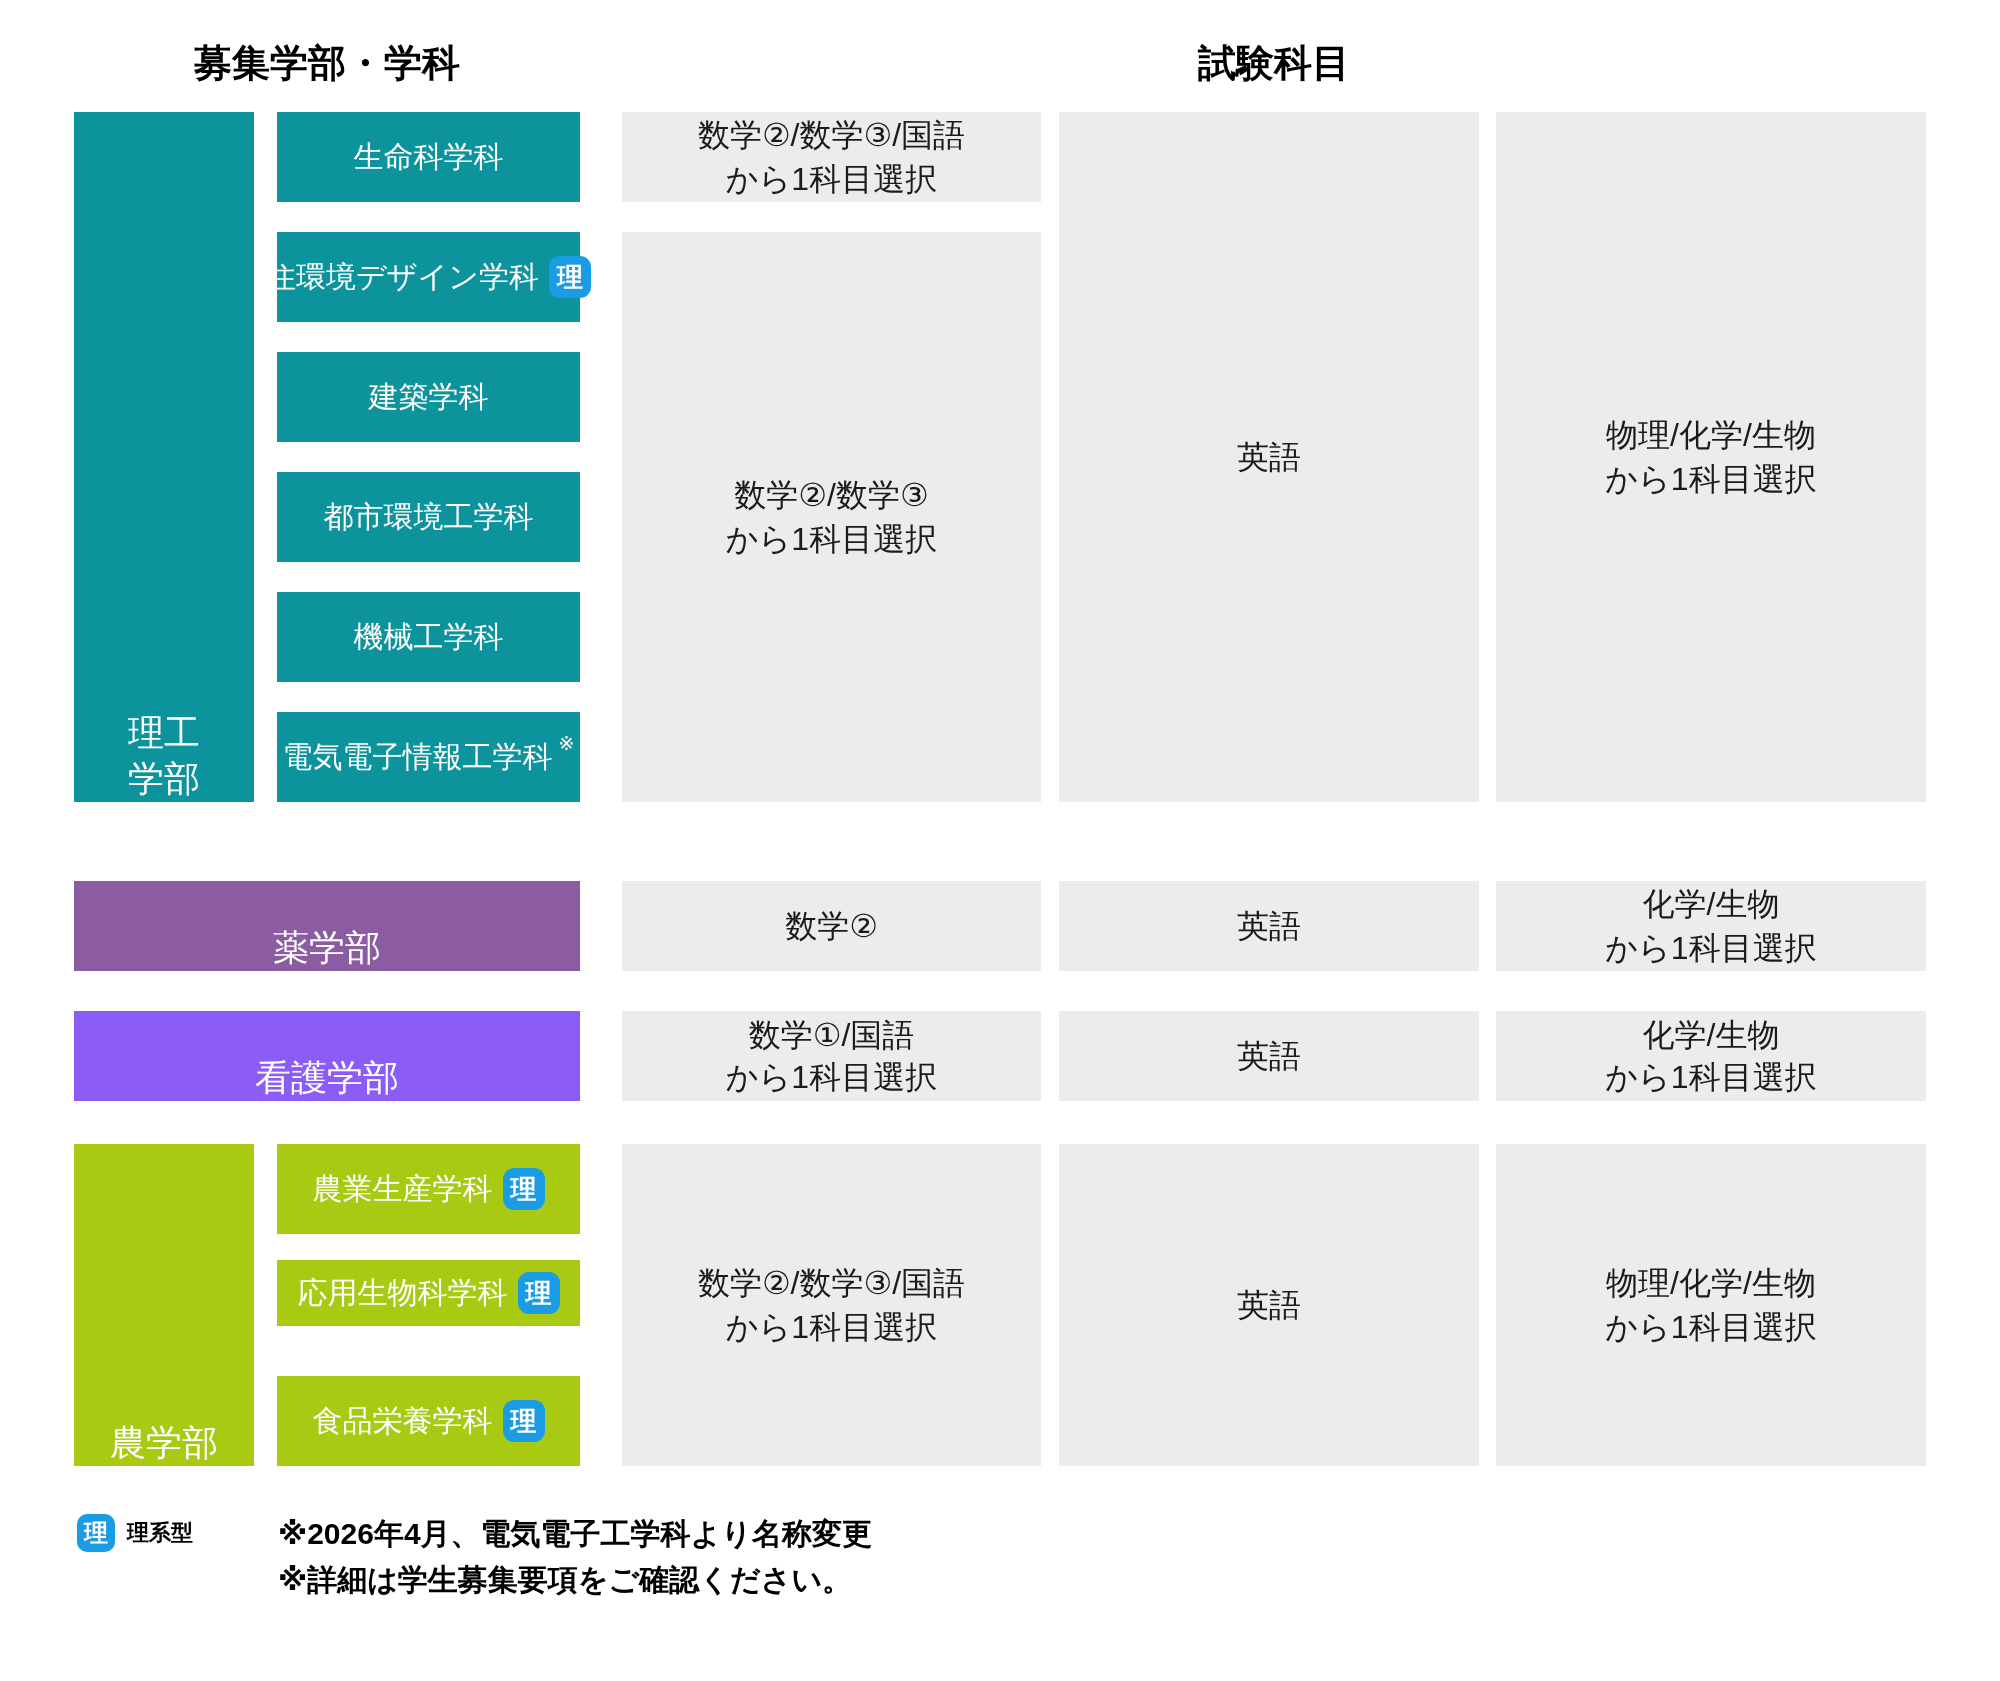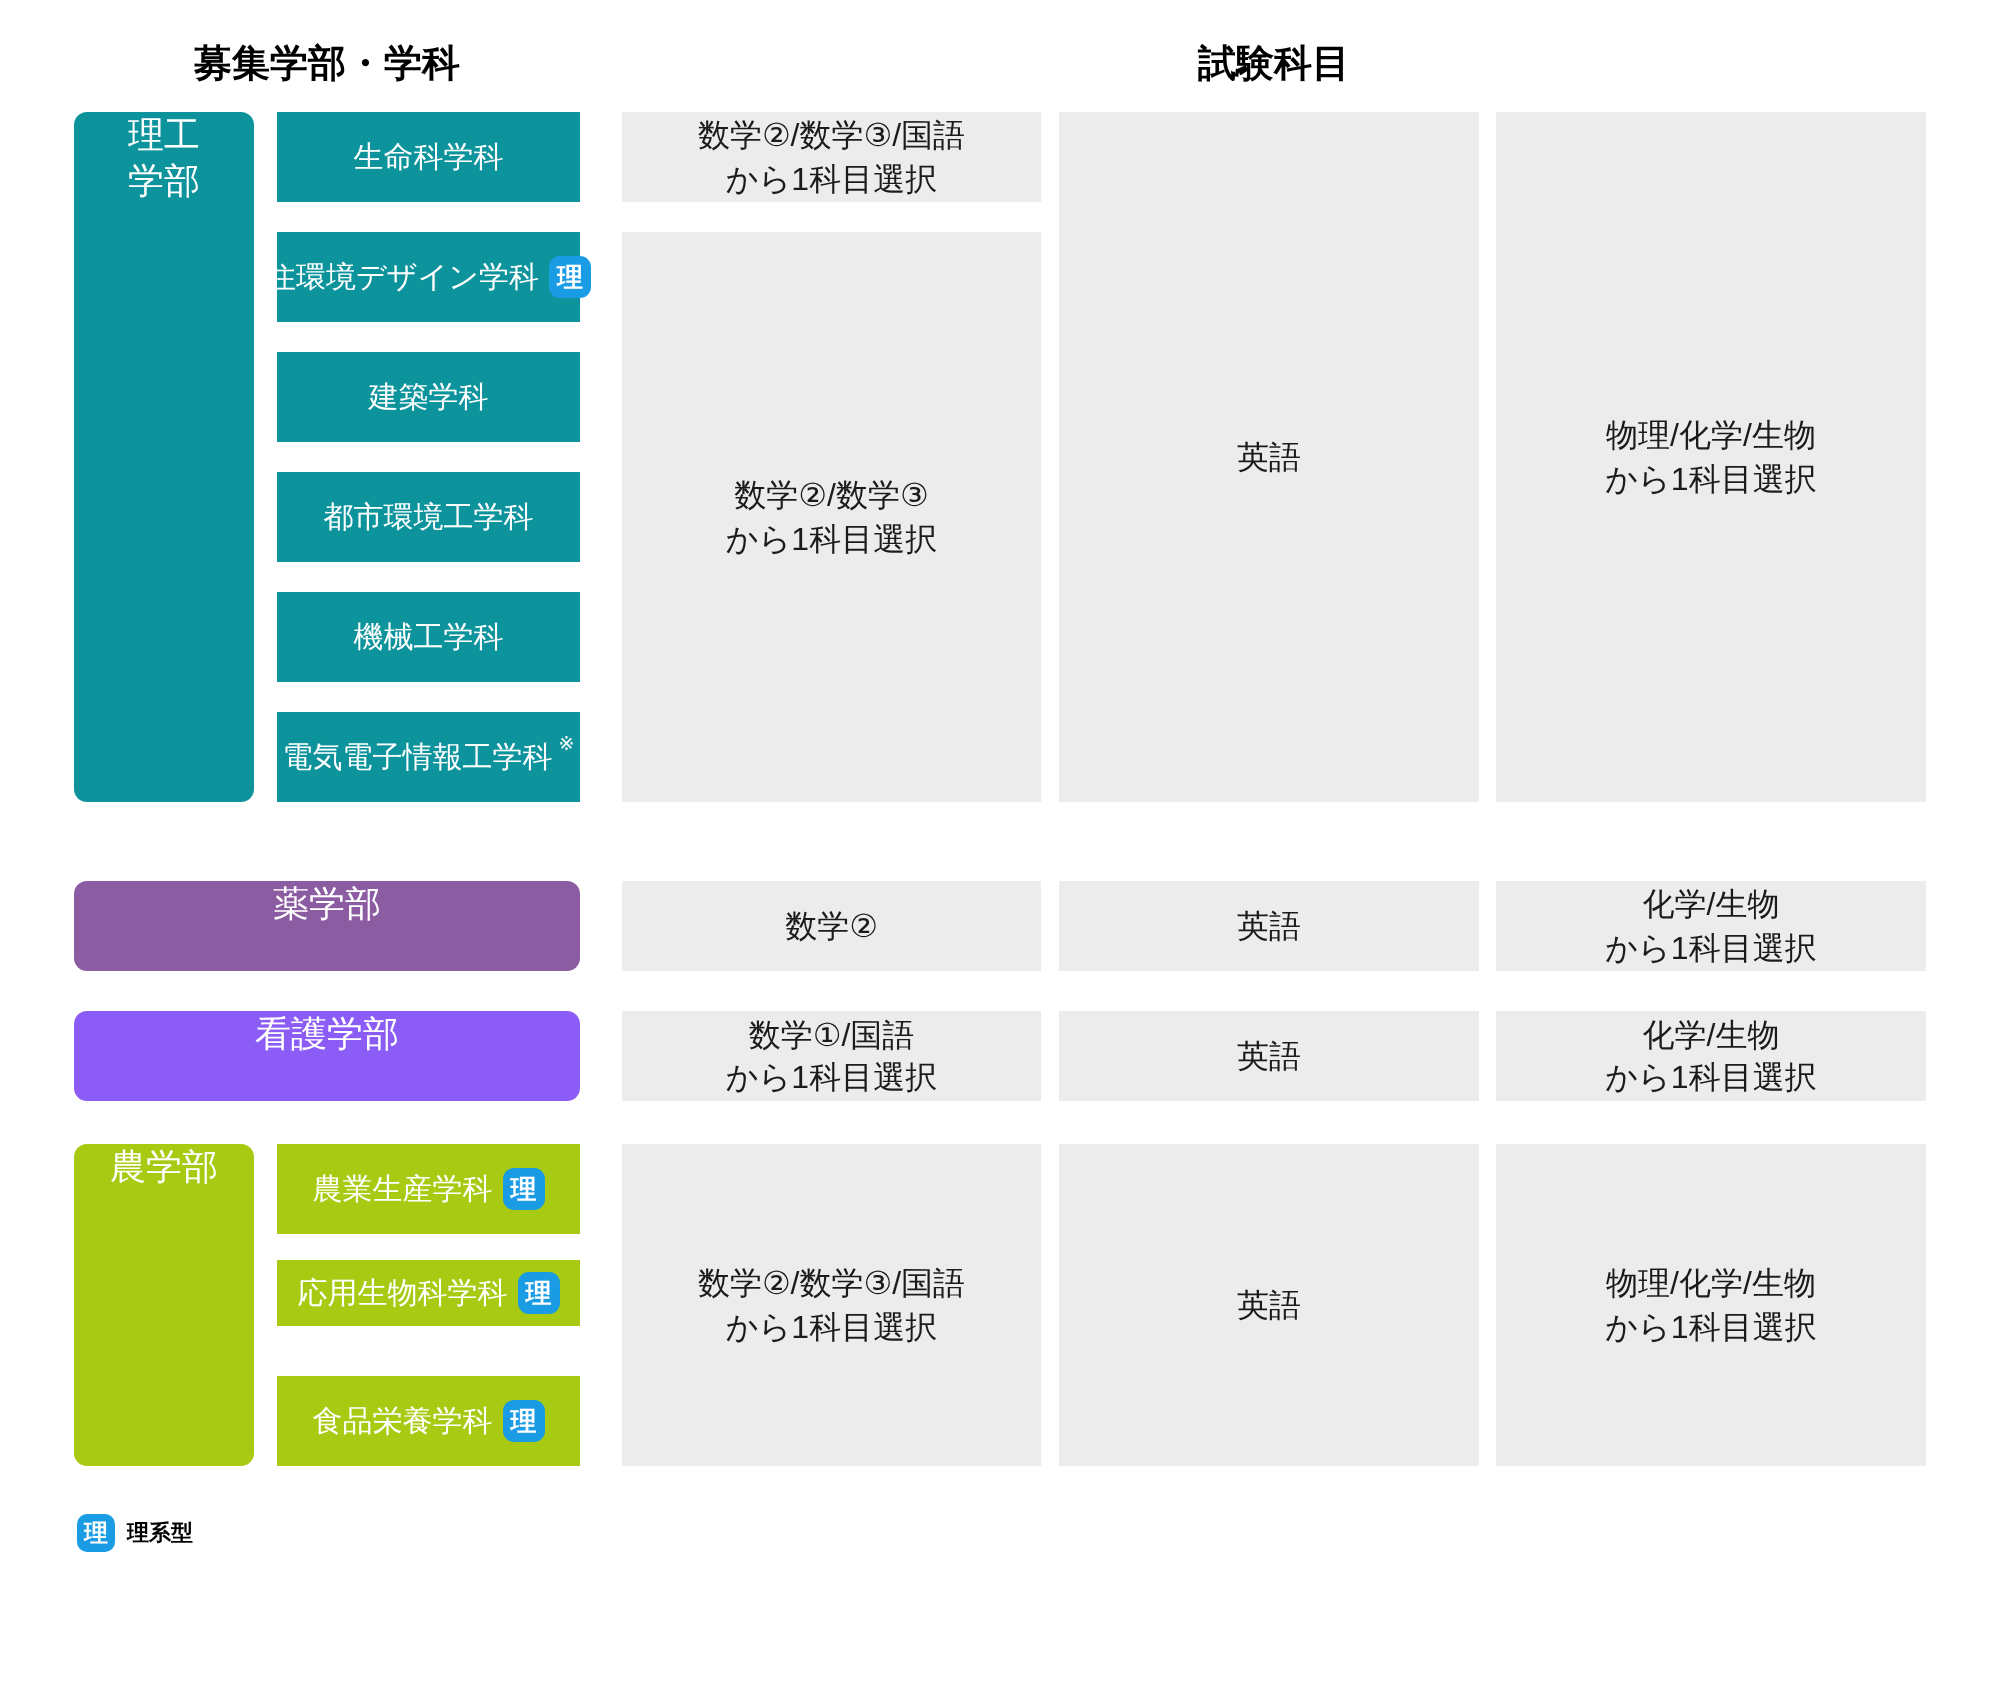--- a/index.html
+++ b/index.html
@@ -1,19 +1,19 @@
 <!DOCTYPE html>
 <html lang="ja"><head>
 <meta charset="utf-8">
 <style>
   html,body{margin:0;padding:0;background:#ffffff;}
   body{font-family:"Liberation Sans","DejaVu Sans",sans-serif;}
   .canvas{position:relative;width:2000px;height:1681px;background:#ffffff;overflow:hidden;padding-left:7px;}
   .hdr{position:absolute;font-size:38px;font-weight:700;color:#000;text-align:center;white-space:nowrap;}
-  .fac{position:absolute;display:flex;align-items:flex-start;justify-content:center;border-radius:13px;}
+  .fac{position:absolute;display:flex;align-items:flex-end;justify-content:center;}
   .teal{background:#0C939C;}
   .purple{background:#8C5CA3;}
   .lteal{background:#8b5cf6;}
   .green{background:#A8CA13;}
   .fac-label{color:#ffffff;font-size:36px;font-weight:500;line-height:46px;text-align:center;white-space:pre-line;}
   .dept{position:absolute;display:flex;align-items:center;justify-content:center;gap:10px;}
   .dept-label{color:#ffffff;font-size:30px;font-weight:400;white-space:nowrap;}
   .note-sup{color:#ffffff;font-size:19px;font-weight:500;transform:translateY(-14px);margin-left:-4px;}
   .badge{width:42px;height:42px;border-radius:11px;background:#1A9CE5;color:#ffffff;
          font-size:26px;font-weight:700;display:flex;align-items:center;justify-content:center;flex:none;}
@@ -129,14 +129,18 @@
   </div>
   <div class="cell" style="left:1496px;top:1144px;width:430px;height:322px">
     <div class="cell-text">物理/化学/生物
 から1科目選択</div>
   </div>
 
   <div class="legend" style="left:77px;top:1514px">
     <span class="legend-badge">理</span>
     <span class="legend-label">理系型</span>
   </div>
+  <div class="footnotes" style="left:278px;top:1511px">
+    <div class="footnote">※2026年4月、電気電子工学科より名称変更</div>
+    <div class="footnote">※詳細は学生募集要項をご確認ください。</div>
+  </div>
 
 </div>
 
 </body></html>

